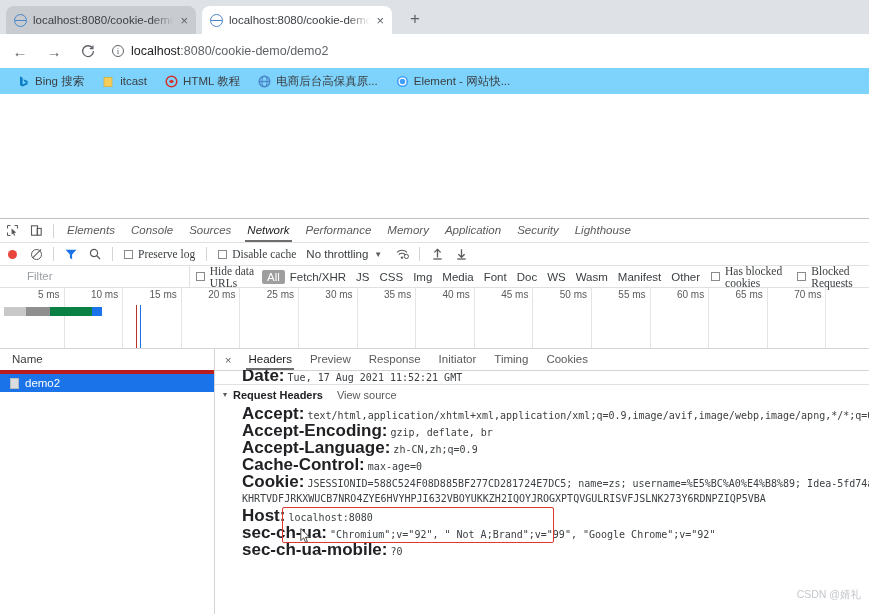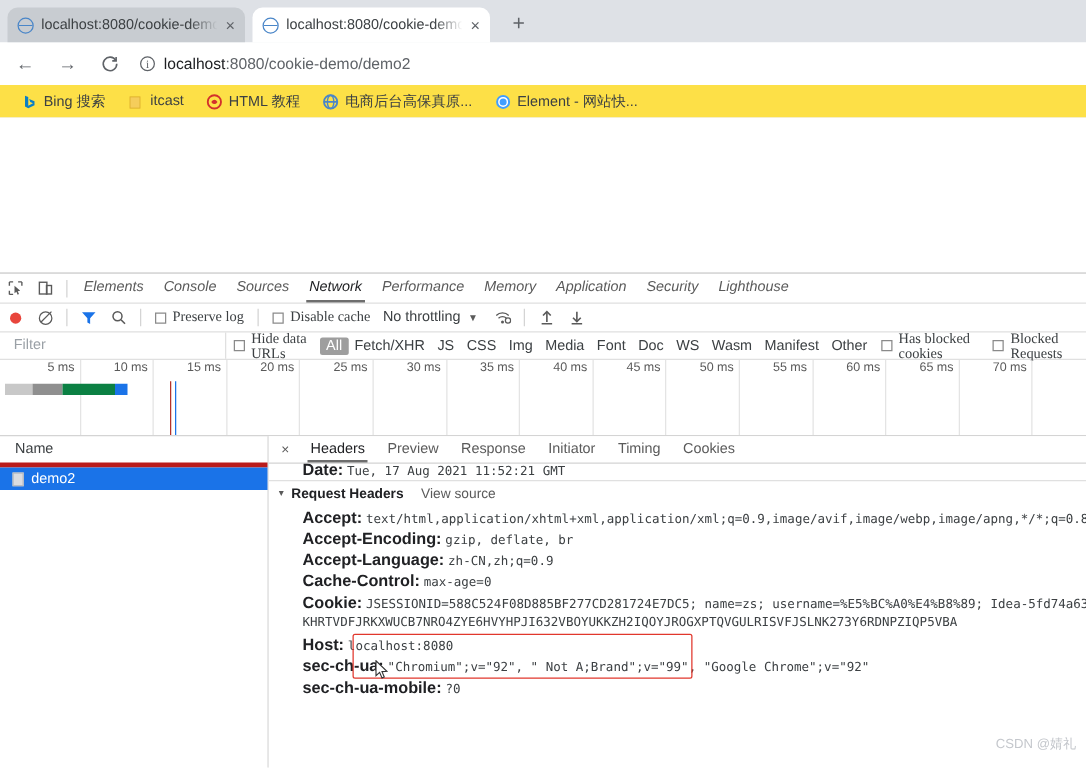--- a/index.html
+++ b/index.html
@@ -65,21 +65,21 @@
     width:12px; height:12px; border-radius:50%;
     border:1.2px solid #5f6368; box-sizing:border-box;
     font-size:9px; line-height:10px; text-align:center; color:#5f6368;
     font-family:"Liberation Serif", serif; flex:none;
   }
   .url-dim { color:#5f6368; }
   .url-strong { color:#202124; }
 
   .bookmarks {
     position:absolute; left:0; top:68px; width:869px; height:26px;
-    background:#fde047; display:flex; align-items:center; gap:0;
+    background:#7dd3fc; display:flex; align-items:center; gap:0;
     border-bottom:1px solid #d8dadd;
   }
   .bm {
     display:flex; align-items:center; gap:5px;
     padding:0 9px; font-size:11.5px; color:#3c4043; height:26px;
   }
   .bm:first-child { margin-left:8px; }
   .bm-ico { width:13px; height:13px; flex:none; }
 
   .pagearea {
@@ -135,20 +135,21 @@
   .caret { font-size:8px; color:#5a5a5a; padding:0 8px 0 6px; }
 
   .dt-filterbar {
     height:21px; display:flex; align-items:center;
     border-bottom:1px solid #e0e0e0; font-size:11.5px; color:#3c4043;
   }
   .filterbox {
     width:250px; height:21px; line-height:21px; padding-left:11px;
     font-size:11.5px; color:#9aa0a6; box-sizing:border-box;
     border-right:1px solid #e0e0e0;
+    margin-left:16px;
   }
   .chip { padding:0 5px; font-size:11.5px; color:#3c4043; }
   .chip.on {
     background:#9e9e9e; color:#fff; border-radius:2px;
     padding:1px 5px;
   }
 
   
   .overview { position:relative; height:60px; border-bottom:1px solid #d4d4d4; }
   .tickcell {
@@ -198,21 +199,21 @@
     position:absolute; left:0; top:21px; right:0; bottom:0;
     overflow:hidden; padding-top:0px;
   }
   .hline {
     padding-left:27px; height:17px; line-height:17px;
     white-space:nowrap; font-size:11px;
   }
   .hline.first { height:14px; line-height:11px; overflow:hidden; }
   .hkey {
     font-family:"Liberation Sans", sans-serif; font-weight:bold;
-    font-size:13px; color:#202124;
+    font-size:17px; color:#202124;
   }
   .hval {
     font-family:"DejaVu Sans Mono", monospace; font-size:10px; color:#3c4043;
   }
   .sectionrow {
     height:20px; line-height:20px; padding-left:8px;
     border-top:1px solid #e0e0e0; display:flex; align-items:center; gap:14px;
   }
   .sect-tri { font-size:8px; color:#5a5a5a; }
   .sect-title { font-size:11px; font-weight:bold; color:#202124; }

